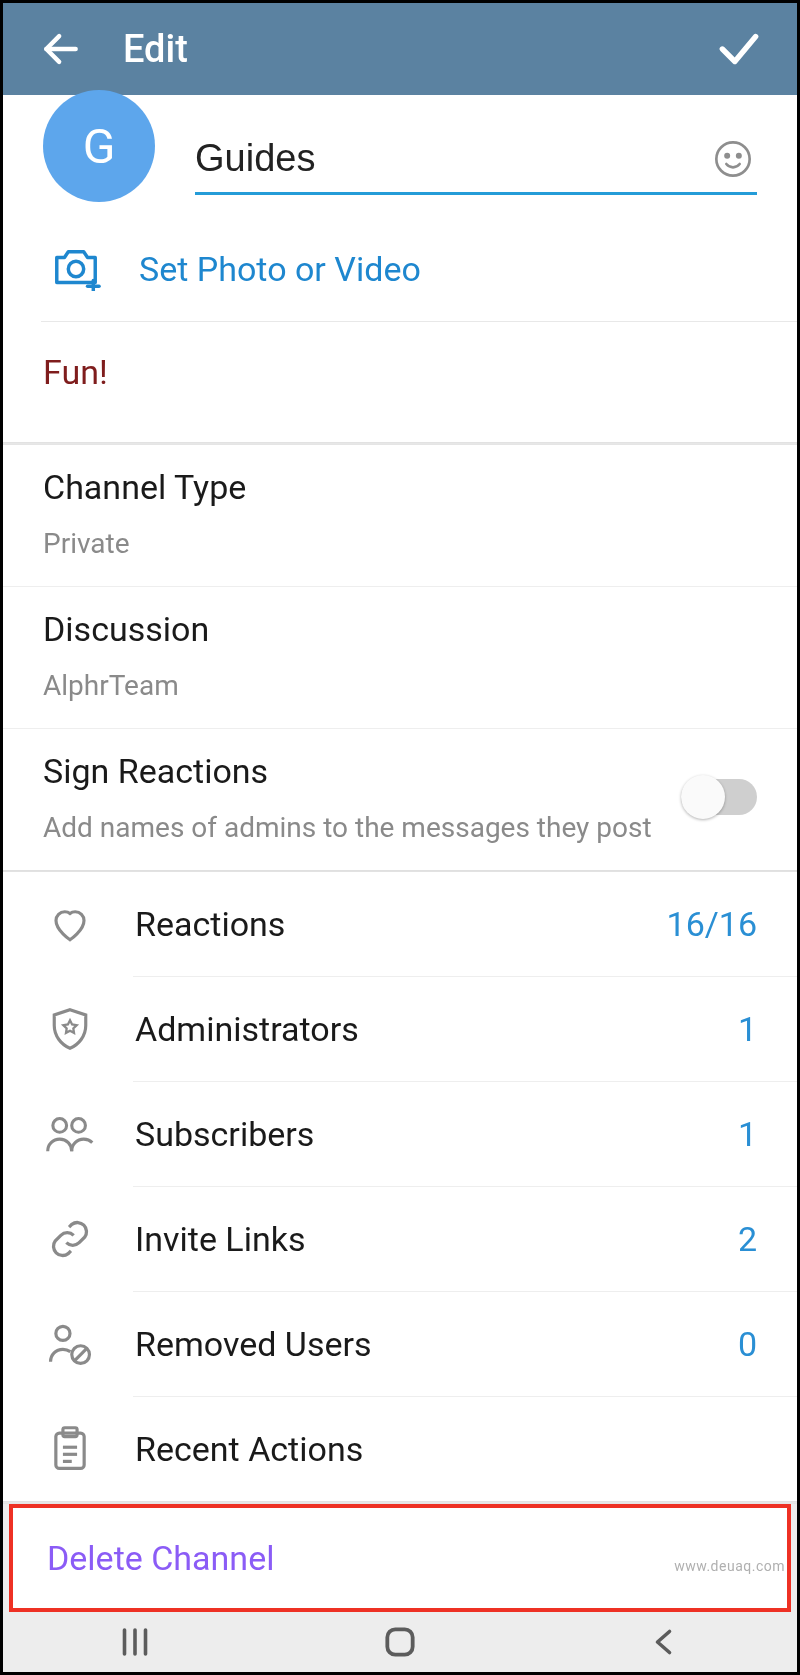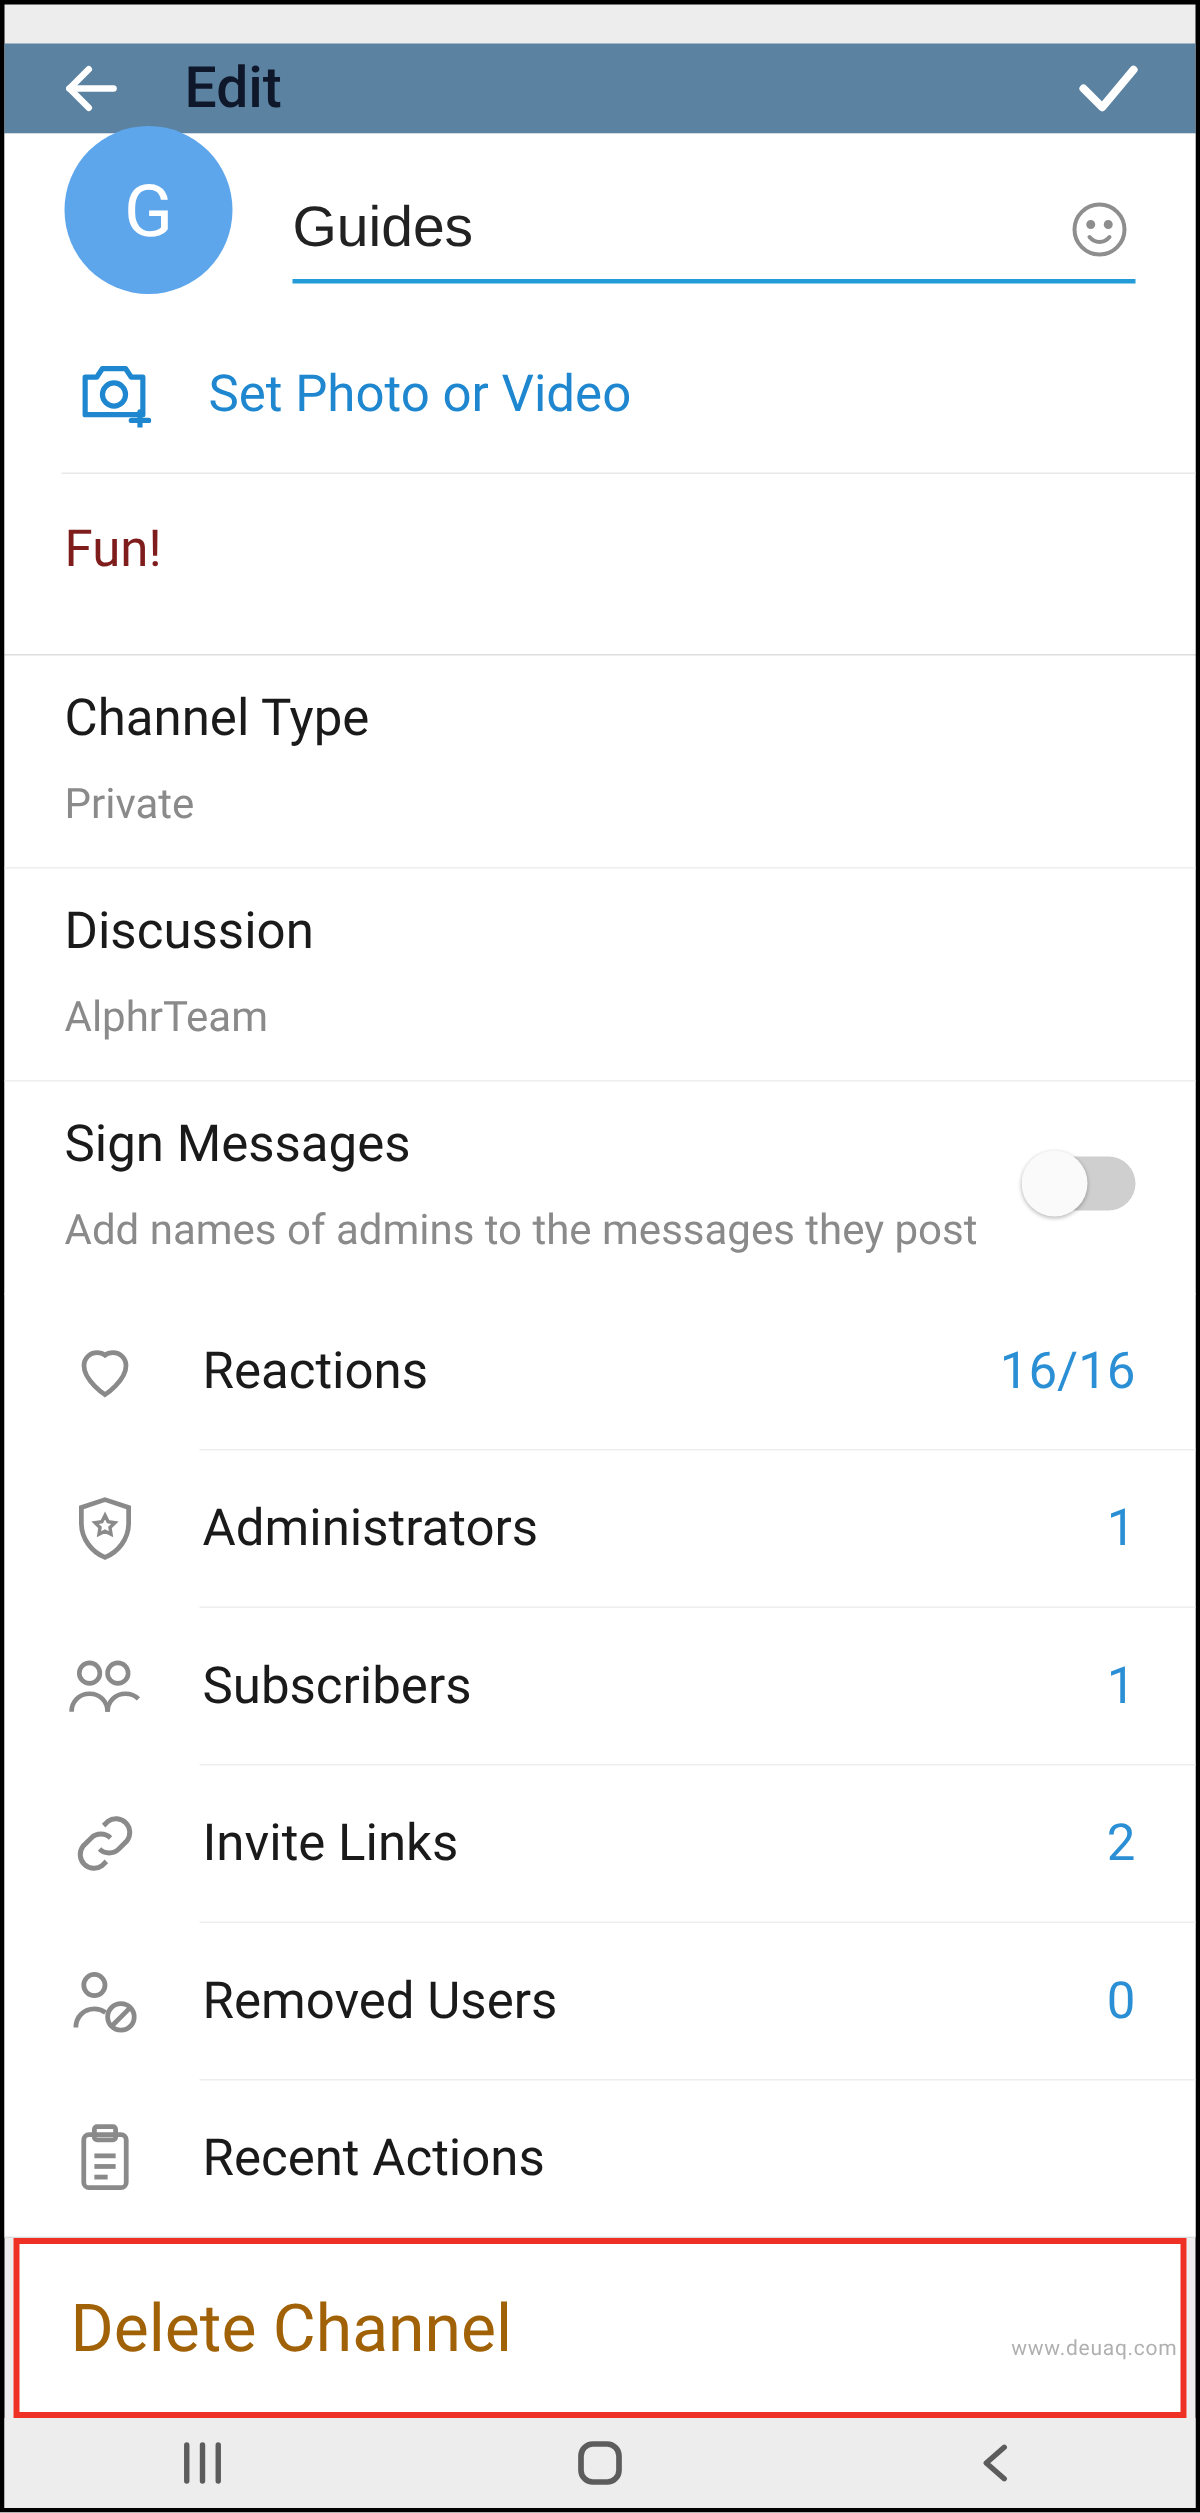--- a/index.html
+++ b/index.html
@@ -1,18 +1,18 @@
 <!DOCTYPE html>
 <html><head>
 <meta charset="utf-8">
 <style>
 * { box-sizing: border-box; margin: 0; padding: 0; }
 html, body { width: 800px; height: 1675px; font-family: -apple-system, "Segoe UI", Roboto, sans-serif; background: #ededed; }
 .frame { width: 800px; height: 1675px; border: 3px solid #000; display: flex; flex-direction: column; background: #ededed; position: relative; }
-.header { background: #5b82a1; color: #0f172a; height: 100px; display: flex; align-items: center; padding: 0 28px; margin-top: 26px; }
+.header { background: #5b82a1; color: #ffffff; height: 100px; display: flex; align-items: center; padding: 16px 28px; }
 .header .icon-btn { width: 60px; height: 60px; display: flex; align-items: center; justify-content: center; }
 .header-title { font-size: 38px; font-weight: 500; margin-left: 32px; flex: 1; }
 .block { background: #fff; }
 .profile-row { display: flex; align-items: center; padding: 0 40px; height: 130px; gap: 40px; }
 .avatar { width: 112px; height: 112px; border-radius: 50%; background: #5da6ec; color: #fff; display: flex; align-items: center; justify-content: center; font-size: 48px; font-weight: 400; margin-top: -28px; flex-shrink: 0; }
 .name-input-wrap { flex: 1; border-bottom: 3px solid #249cd8; display: flex; align-items: center; height: 70px; }
 .name-input { flex: 1; border: none; font-size: 38px; color: #222; outline: none; background: transparent; }
 .emoji-btn { width: 48px; height: 48px; display: flex; align-items: center; justify-content: center; color: #8e8e8e; }
 .set-photo-row { display: flex; align-items: center; padding: 22px 40px 30px 48px; gap: 38px; }
 .set-photo-label { color: #1e87cf; font-size: 34px; }
@@ -25,21 +25,21 @@
 .setting-title { font-size: 34px; color: #1a1a1a; }
 .setting-sub { font-size: 28px; color: #8a8a8a; margin-top: 20px; }
 .toggle { width: 76px; height: 36px; background: #cfcfcf; border-radius: 18px; position: relative; }
 .toggle::after { content: ""; position: absolute; left: 0; top: -4px; width: 44px; height: 44px; border-radius: 50%; background: #fafafa; box-shadow: 0 1px 3px rgba(0,0,0,.3); }
 .list-row { display: flex; align-items: center; padding: 12px 40px; height: 104px; }
 .list-icon { width: 54px; height: 54px; display: flex; align-items: center; justify-content: center; margin-right: 38px; color: #8a8a8a; }
 .list-label { flex: 1; font-size: 34px; color: #1a1a1a; }
 .list-val { font-size: 34px; color: #2a8fd4; text-align: right; }
 .list-divider { height: 1px; background: #eee; margin-left: 130px; }
 .delete-block { background: #fff; border: 4px solid #ee3124; margin: 0 6px; padding: 30px 34px; }
-.delete-label { color: #a16207; font-size: 44px; }
+.delete-label { color: #8b5cf6; font-size: 34px; }
 .navbar { height: 95px; display: flex; align-items: center; justify-content: space-around; background: #ededed; }
 .nav-btn { width: 120px; height: 60px; display: flex; align-items: center; justify-content: center; color: #5c5c5c; }
 .watermark { position: absolute; right: 12px; bottom: 98px; font-size: 14px; color: #b0b0b0; letter-spacing: .5px; }
 </style>
 </head>
 <body>
 
 <div class="frame">
   <div class="header">
     <div class="icon-btn">
@@ -94,21 +94,21 @@
       </div>
     </div>
     <div class="setting-row">
       <div class="setting-col">
         <div class="setting-title">Discussion</div>
         <div class="setting-sub">AlphrTeam</div>
       </div>
     </div>
     <div class="setting-row">
       <div class="setting-col">
-        <div class="setting-title">Sign Messages</div>
+        <div class="setting-title">Sign Reactions</div>
         <div class="setting-sub">Add names of admins to the messages they post</div>
       </div>
       <div class="toggle"></div>
     </div>
   </div>
 
   <div class="gap"></div>
 
   <div class="block">
     <div class="list-row">

